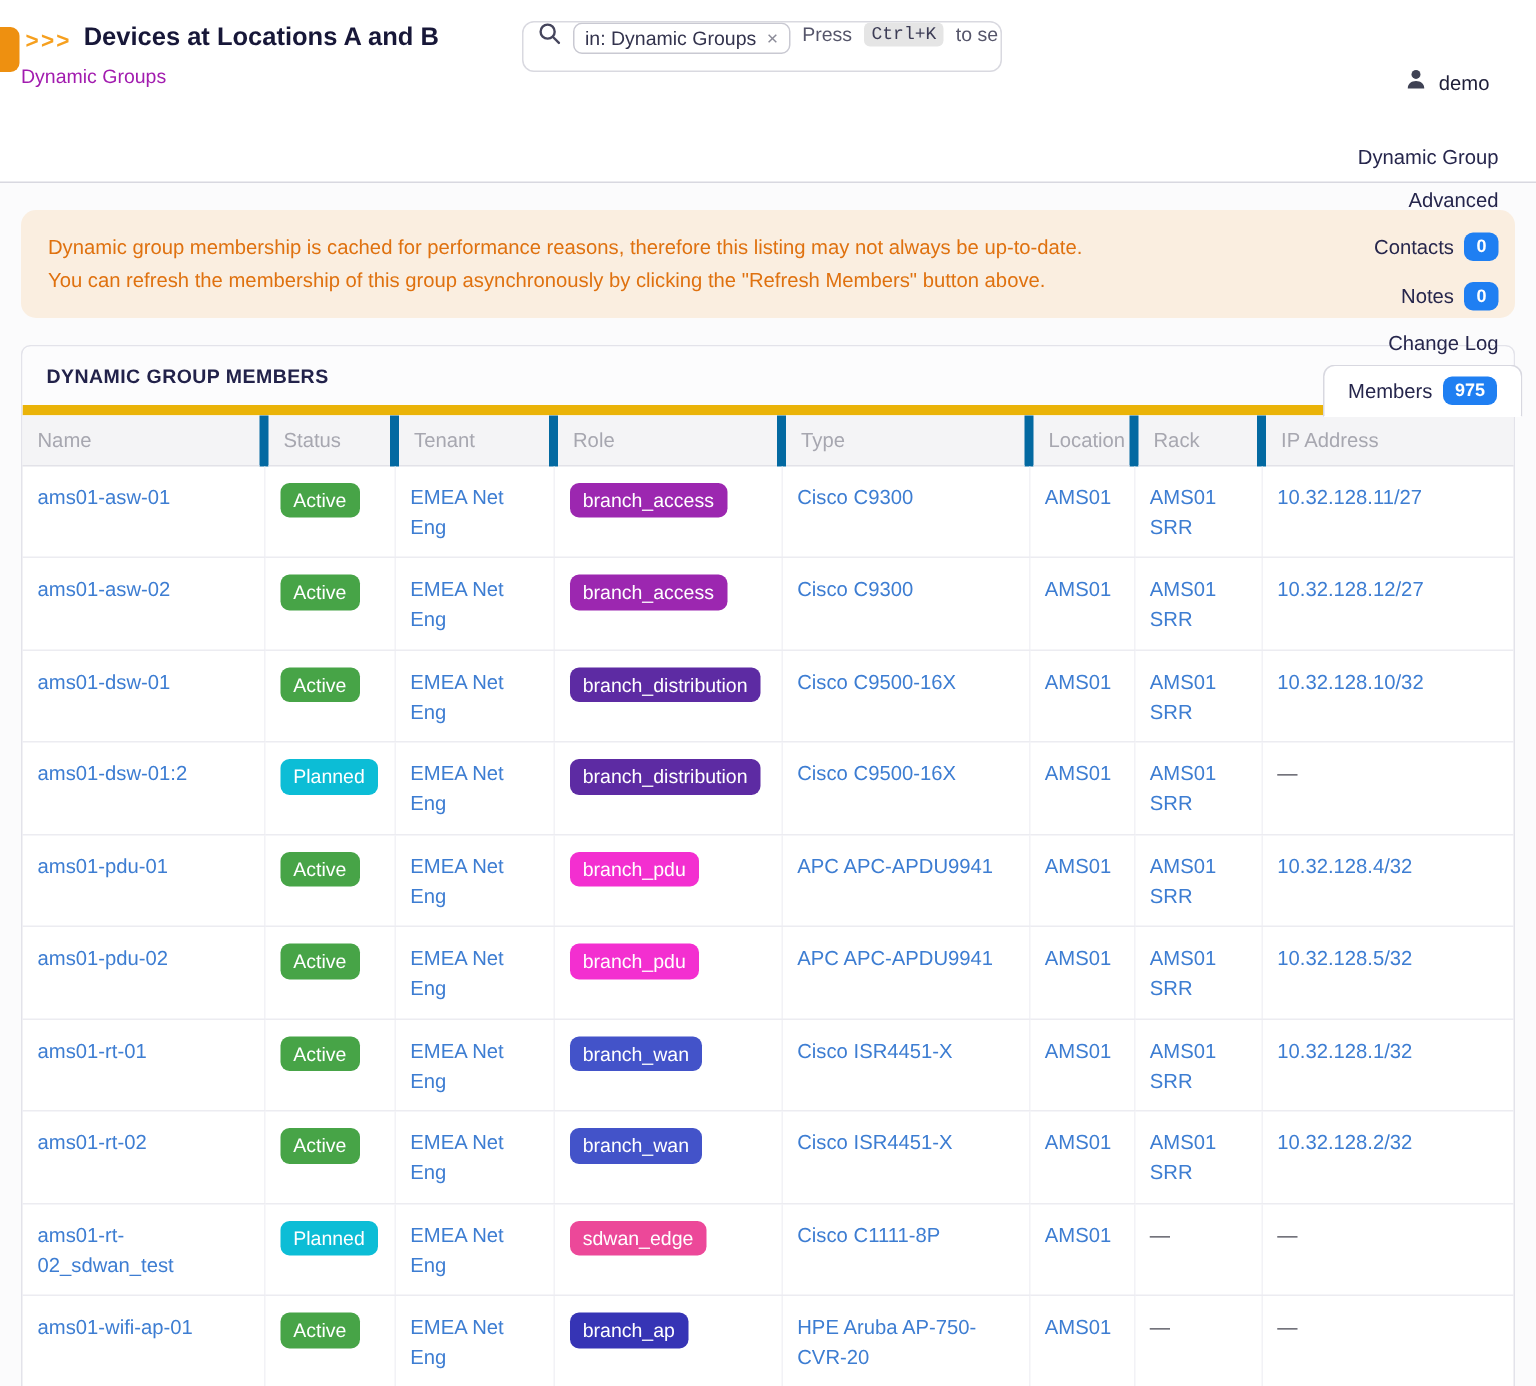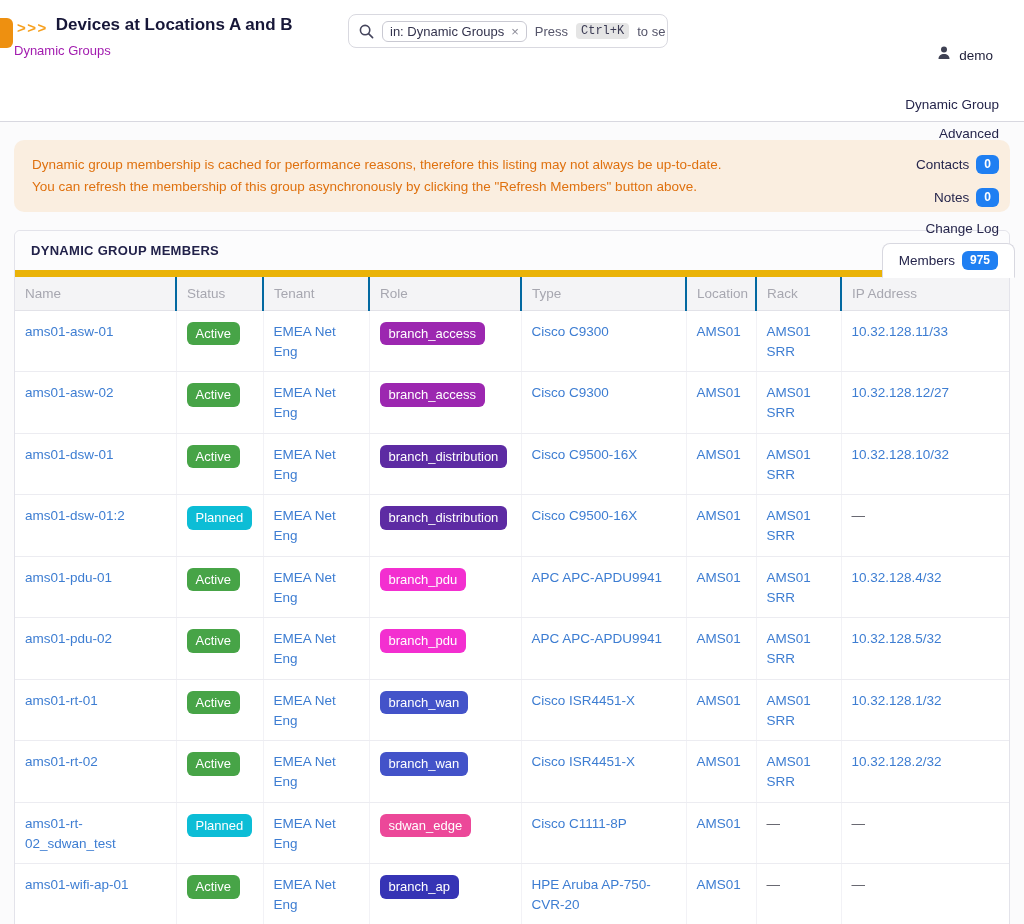--- a/index.html
+++ b/index.html
@@ -11,21 +11,21 @@
   .sidebar-handle { position:absolute; left:0; top:18px; width:13px; height:30px;
                     background:#ee9010; border-radius:0 6px 6px 0; cursor:pointer; }
   .title-row { display:flex; align-items:flex-start; margin-left:3px; }
   .logo-chevrons { color:#f6a01f; font-weight:bold; font-size:15px; letter-spacing:1.5px;
                    margin:5px 8px 0 0; cursor:pointer; }
   .page-title { font-size:17px; font-weight:bold; color:#171738; max-width:258px; line-height:1.35; }
   .breadcrumb { margin-top:6px; font-size:13px; color:#a21caf; cursor:pointer; }
 
   .search-box { position:absolute; left:348px; top:14px; width:320px; height:34px;
                 background:#fff; border:1px solid #d9d9e0; border-radius:8px;
-                display:flex; align-items:center; gap:8px; padding:0 10px;
+                display:flex; align-items:flex-start; gap:8px; padding:0 10px;
                 overflow:hidden; white-space:nowrap; cursor:text; }
   .search-icon { flex:0 0 auto; display:flex; }
   .filter-chip { flex:0 0 auto; border:1px solid #c9c9d2; border-radius:6px; padding:2px 7px;
                  font-size:13px; color:#33334d; display:flex; align-items:center; gap:7px; }
   .chip-x { color:#8a8a97; font-size:13px; cursor:pointer; }
   .hint-prefix, .hint-suffix { font-size:13px; color:#55556a; }
   .kbd { font-family:"Liberation Mono","DejaVu Sans Mono",monospace; font-size:12px;
          background:#e5e5e5; color:#3c3c55; border-radius:4px; padding:1px 5px; }
 
   .user-menu { position:absolute; right:31px; top:21px; display:flex; align-items:center;
@@ -47,21 +47,21 @@
   .warning-box { background:#faeee0; border-radius:10px; padding:14px 18px;
                  color:#df710f; font-size:13.5px; line-height:1.62; margin-bottom:18px; }
 
   .panel { background:#ffffff; border:1px solid #e3e3ea; border-radius:6px 6px 0 0; }
   .panel-header { padding:12px 16px; font-size:13px; font-weight:bold; color:#22224a;
                   letter-spacing:.3px; border-bottom:7px solid #eab308; background:#fcfcfd;
                   border-radius:6px 6px 0 0; }
 
   table.members { width:100%; border-collapse:collapse; table-layout:fixed; font-size:13.5px; }
   th { background:#f4f4f6; color:#a7a7b0; font-weight:normal; text-align:left;
-       padding:9px 10px; border-right:2px solid #0369a1; border-bottom:1px solid #e2e2e8; }
+       padding:9px 10px; border-right:6px solid #0369a1; border-bottom:1px solid #e2e2e8; }
   th:last-child { border-right:none; }
   td { padding:11px 10px 9px 10px; vertical-align:top; border-bottom:1px solid #ececf1;
        border-right:1px solid #f2f2f6; line-height:1.5; overflow-wrap:break-word; }
   td:last-child { border-right:none; }
   a.cell-link { color:#3d7dd2; text-decoration:none; cursor:pointer; }
   .badge { display:inline-block; color:#ffffff; font-size:13px; padding:2px 9px;
            border-radius:6px; white-space:nowrap; cursor:pointer; }
   .dash { color:#55555f; }
 </style>
 </head>
@@ -159,21 +159,21 @@
         </thead>
       <tbody>
           <tr>
             <td><a class="cell-link">ams01-asw-01</a></td>
             <td><span class="badge" style="background: rgb(71, 164, 71);">Active</span></td>
             <td><a class="cell-link">EMEA Net Eng</a></td>
             <td><span class="badge" style="background: rgb(156, 39, 176);">branch_access</span></td>
             <td><a class="cell-link">Cisco C9300</a></td>
             <td><a class="cell-link">AMS01</a></td>
             <td><a class="cell-link">AMS01 SRR</a></td>
-            <td><a class="cell-link">10.32.128.11/33</a></td>
+            <td><a class="cell-link">10.32.128.11/27</a></td>
           </tr>
           <tr>
             <td><a class="cell-link">ams01-asw-02</a></td>
             <td><span class="badge" style="background: rgb(71, 164, 71);">Active</span></td>
             <td><a class="cell-link">EMEA Net Eng</a></td>
             <td><span class="badge" style="background: rgb(156, 39, 176);">branch_access</span></td>
             <td><a class="cell-link">Cisco C9300</a></td>
             <td><a class="cell-link">AMS01</a></td>
             <td><a class="cell-link">AMS01 SRR</a></td>
             <td><a class="cell-link">10.32.128.12/27</a></td>

